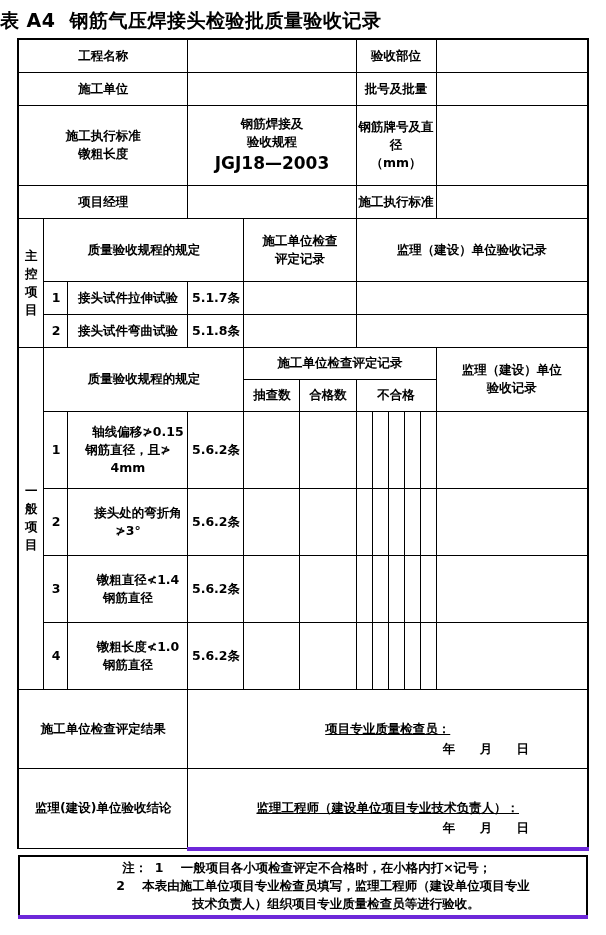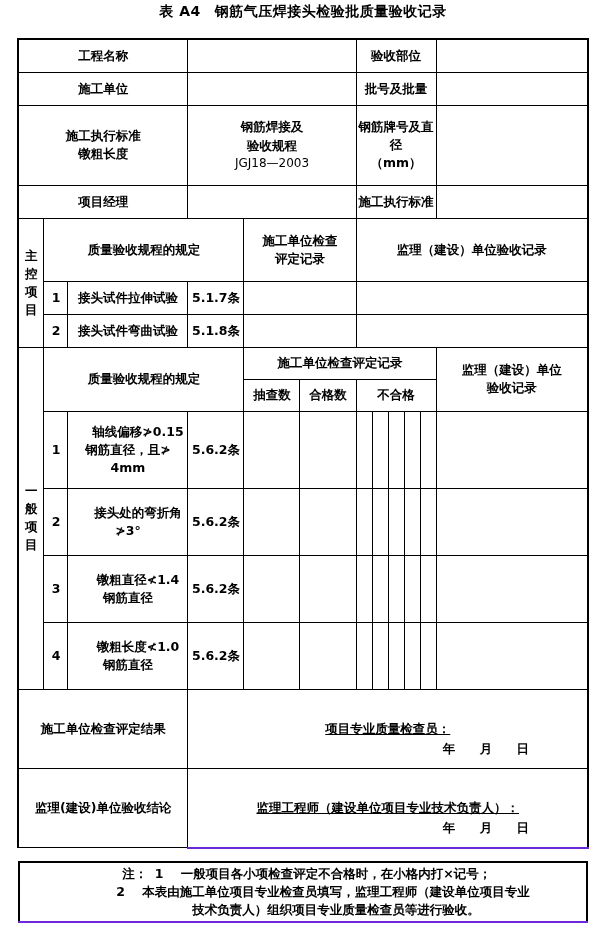--- a/index.html
+++ b/index.html
@@ -14,64 +14,64 @@
     color: #000000;
     overflow: hidden;
   }
   .page {
     position: relative;
     width: 606px;
     height: 935px;
     box-sizing: border-box;
   }
   .doc-title {
-    text-align: center;
-    font-size: 14px;
+    text-align: left;
+    font-size: 19px;
     font-weight: bold;
     letter-spacing: 0.5px;
-    padding-top: 3px;
+    padding-top: 9px;
     padding-bottom: 6px;
     line-height: 1.2;
   }
   .doc-title .tnum { margin-right: 14px; }
 
   table.form {
     border-collapse: collapse;
     width: 570px;
-    margin: 12px auto;
+    margin: 0 auto;
     table-layout: fixed;
   }
   table.form td {
     border: 1px solid #000000;
     font-size: 12.5px;
     font-weight: bold;
     text-align: center;
     vertical-align: middle;
     padding: 2px 2px;
     line-height: 1.45;
   }
   table.form td.outer-l { border-left: 2px solid #000; }
   table.form td.outer-r { border-right: 2px solid #000; }
   table.form td.outer-t { border-top: 2px solid #000; }
-  table.form td.outer-b { border-bottom: 2px solid #6d28d9; }
+  table.form td.outer-b { border-bottom: 4px solid #6d28d9; }
 
   .blank { }
   .h30 { height: 28px; }
 
   
   .vert {
     writing-mode: horizontal-tb;
     font-size: 12.5px;
     font-weight: bold;
     line-height: 1.55;
     letter-spacing: 0;
   }
   .vert span { display: block; }
   .std-name { font-size: 12.5px; line-height: 1.55; }
-  .std-code { font-size: 12px; font-weight: normal; }
+  .std-code { font-size: 17px; font-weight: bold; }
 
   .item-text {
     text-align: left;
     padding-left: 6px;
     padding-right: 4px;
     line-height: 1.55;
     font-size: 12.5px;
   }
   .item-text .ind { padding-left: 20px; }
 

